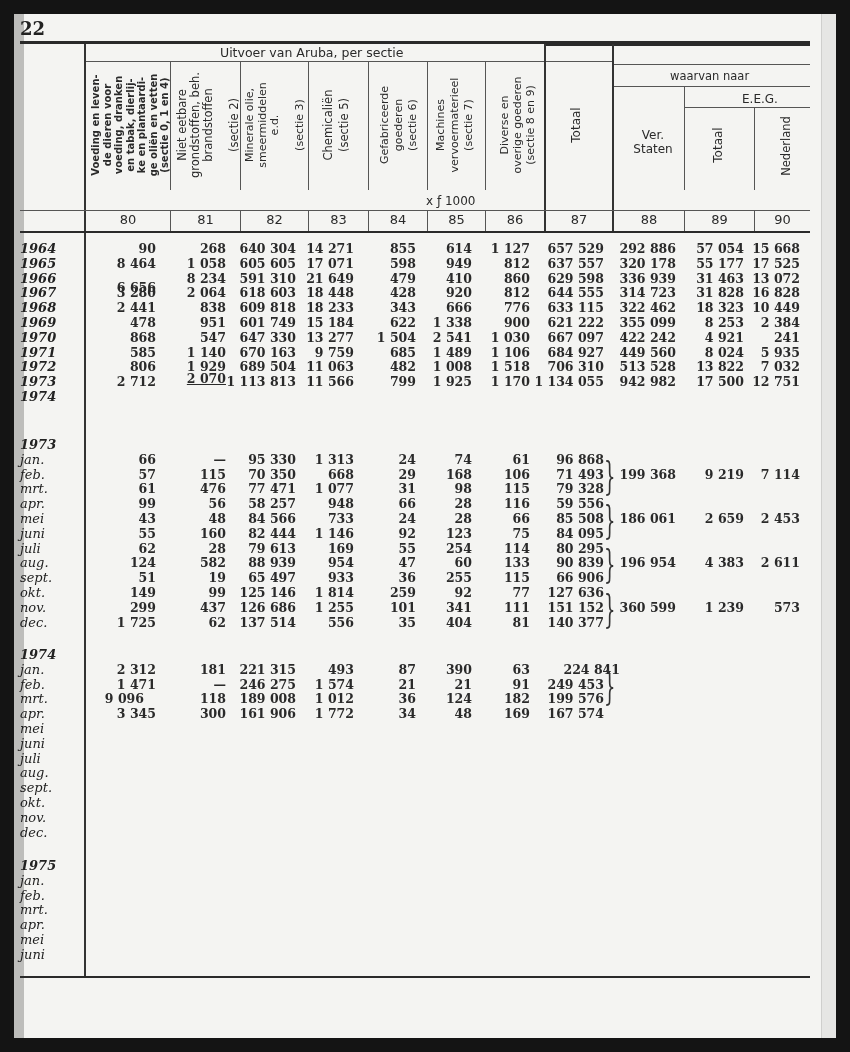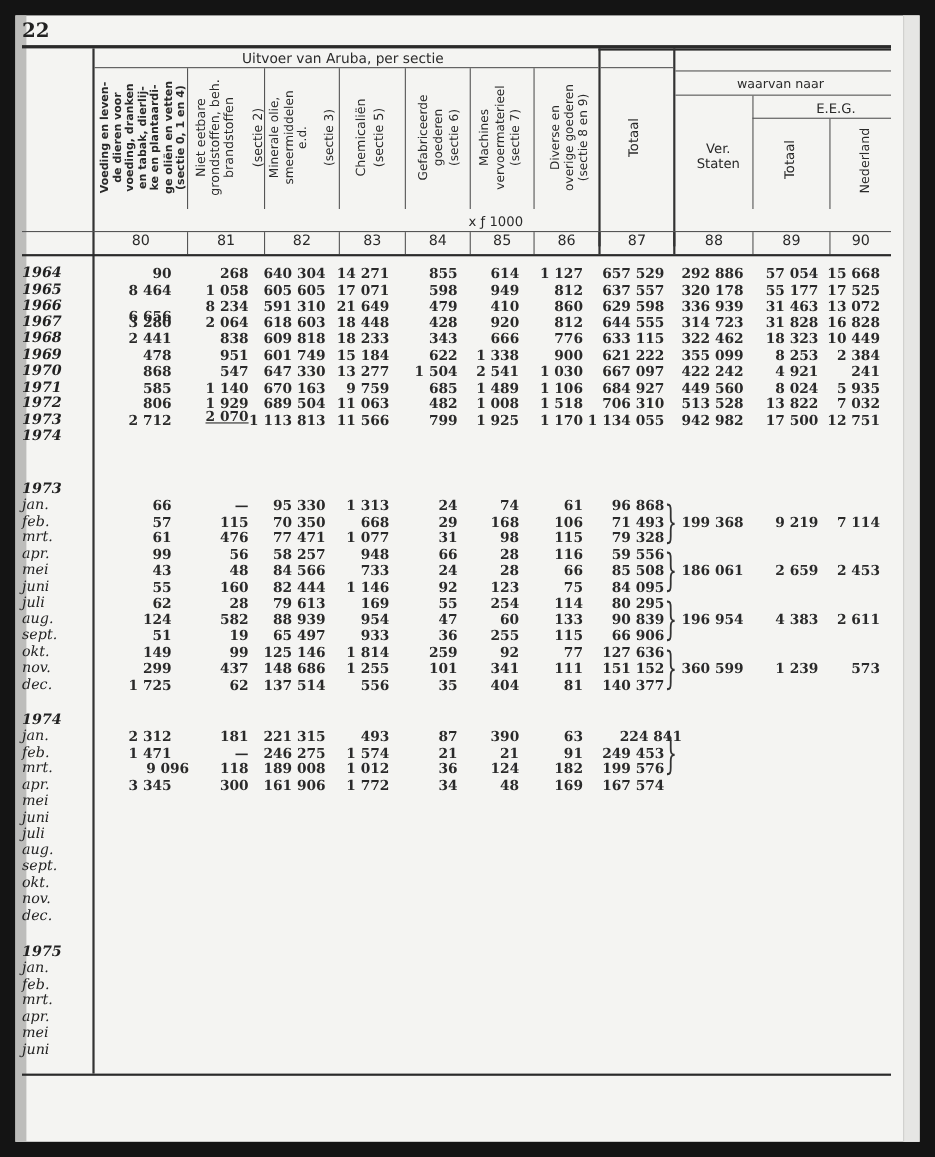--- a/index.html
+++ b/index.html
@@ -345,21 +345,21 @@
       <div class="num" style="top: 572px; right: 610px;">99</div>
       <div class="num" style="top: 572px; right: 540px;">125 146</div>
       <div class="num" style="top: 572px; right: 482px;">1 814</div>
       <div class="num" style="top: 572px; right: 420px;">259</div>
       <div class="num" style="top: 572px; right: 364px;">92</div>
       <div class="num" style="top: 572px; right: 306px;">77</div>
       <div class="num" style="top: 572px; right: 232px;">127 636</div>
       <div class="label" style="top: 586.8px;">nov.</div>
       <div class="num" style="top: 586.8px; right: 680px;">299</div>
       <div class="num" style="top: 586.8px; right: 610px;">437</div>
-      <div class="num" style="top: 586.8px; right: 540px;">148 686</div>
+      <div class="num" style="top: 586.8px; right: 540px;">126 686</div>
       <div class="num" style="top: 586.8px; right: 482px;">1 255</div>
       <div class="num" style="top: 586.8px; right: 420px;">101</div>
       <div class="num" style="top: 586.8px; right: 364px;">341</div>
       <div class="num" style="top: 586.8px; right: 306px;">111</div>
       <div class="num" style="top: 586.8px; right: 232px;">151 152</div>
       <div class="label" style="top: 601.6px;">dec.</div>
       <div class="num" style="top: 601.6px; right: 680px;">1 725</div>
       <div class="num" style="top: 601.6px; right: 610px;">62</div>
       <div class="num" style="top: 601.6px; right: 540px;">137 514</div>
       <div class="num" style="top: 601.6px; right: 482px;">556</div>
@@ -396,21 +396,21 @@
       <div class="label" style="top: 663.6px;">feb.</div>
       <div class="num" style="top: 663.6px; right: 680px;">1 471</div>
       <div class="num" style="top: 663.6px; right: 610px;">—</div>
       <div class="num" style="top: 663.6px; right: 540px;">246 275</div>
       <div class="num" style="top: 663.6px; right: 482px;">1 574</div>
       <div class="num" style="top: 663.6px; right: 420px;">21</div>
       <div class="num" style="top: 663.6px; right: 364px;">21</div>
       <div class="num" style="top: 663.6px; right: 306px;">91</div>
       <div class="num" style="top: 663.6px; right: 232px;">249 453</div>
       <div class="label" style="top: 678.4px;">mrt.</div>
-      <div class="num" style="top: 678.4px; right: 664px; text-align: center;">9 096</div>
+      <div class="num" style="top: 678.4px; right: 692px; text-align: center;">9 096</div>
       <div class="num" style="top: 678.4px; right: 610px;">118</div>
       <div class="num" style="top: 678.4px; right: 540px;">189 008</div>
       <div class="num" style="top: 678.4px; right: 482px;">1 012</div>
       <div class="num" style="top: 678.4px; right: 420px;">36</div>
       <div class="num" style="top: 678.4px; right: 364px;">124</div>
       <div class="num" style="top: 678.4px; right: 306px;">182</div>
       <div class="num" style="top: 678.4px; right: 232px;">199 576</div>
       <div class="label" style="top: 693.2px;">apr.</div>
       <div class="num" style="top: 693.2px; right: 680px;">3 345</div>
       <div class="num" style="top: 693.2px; right: 610px;">300</div>

